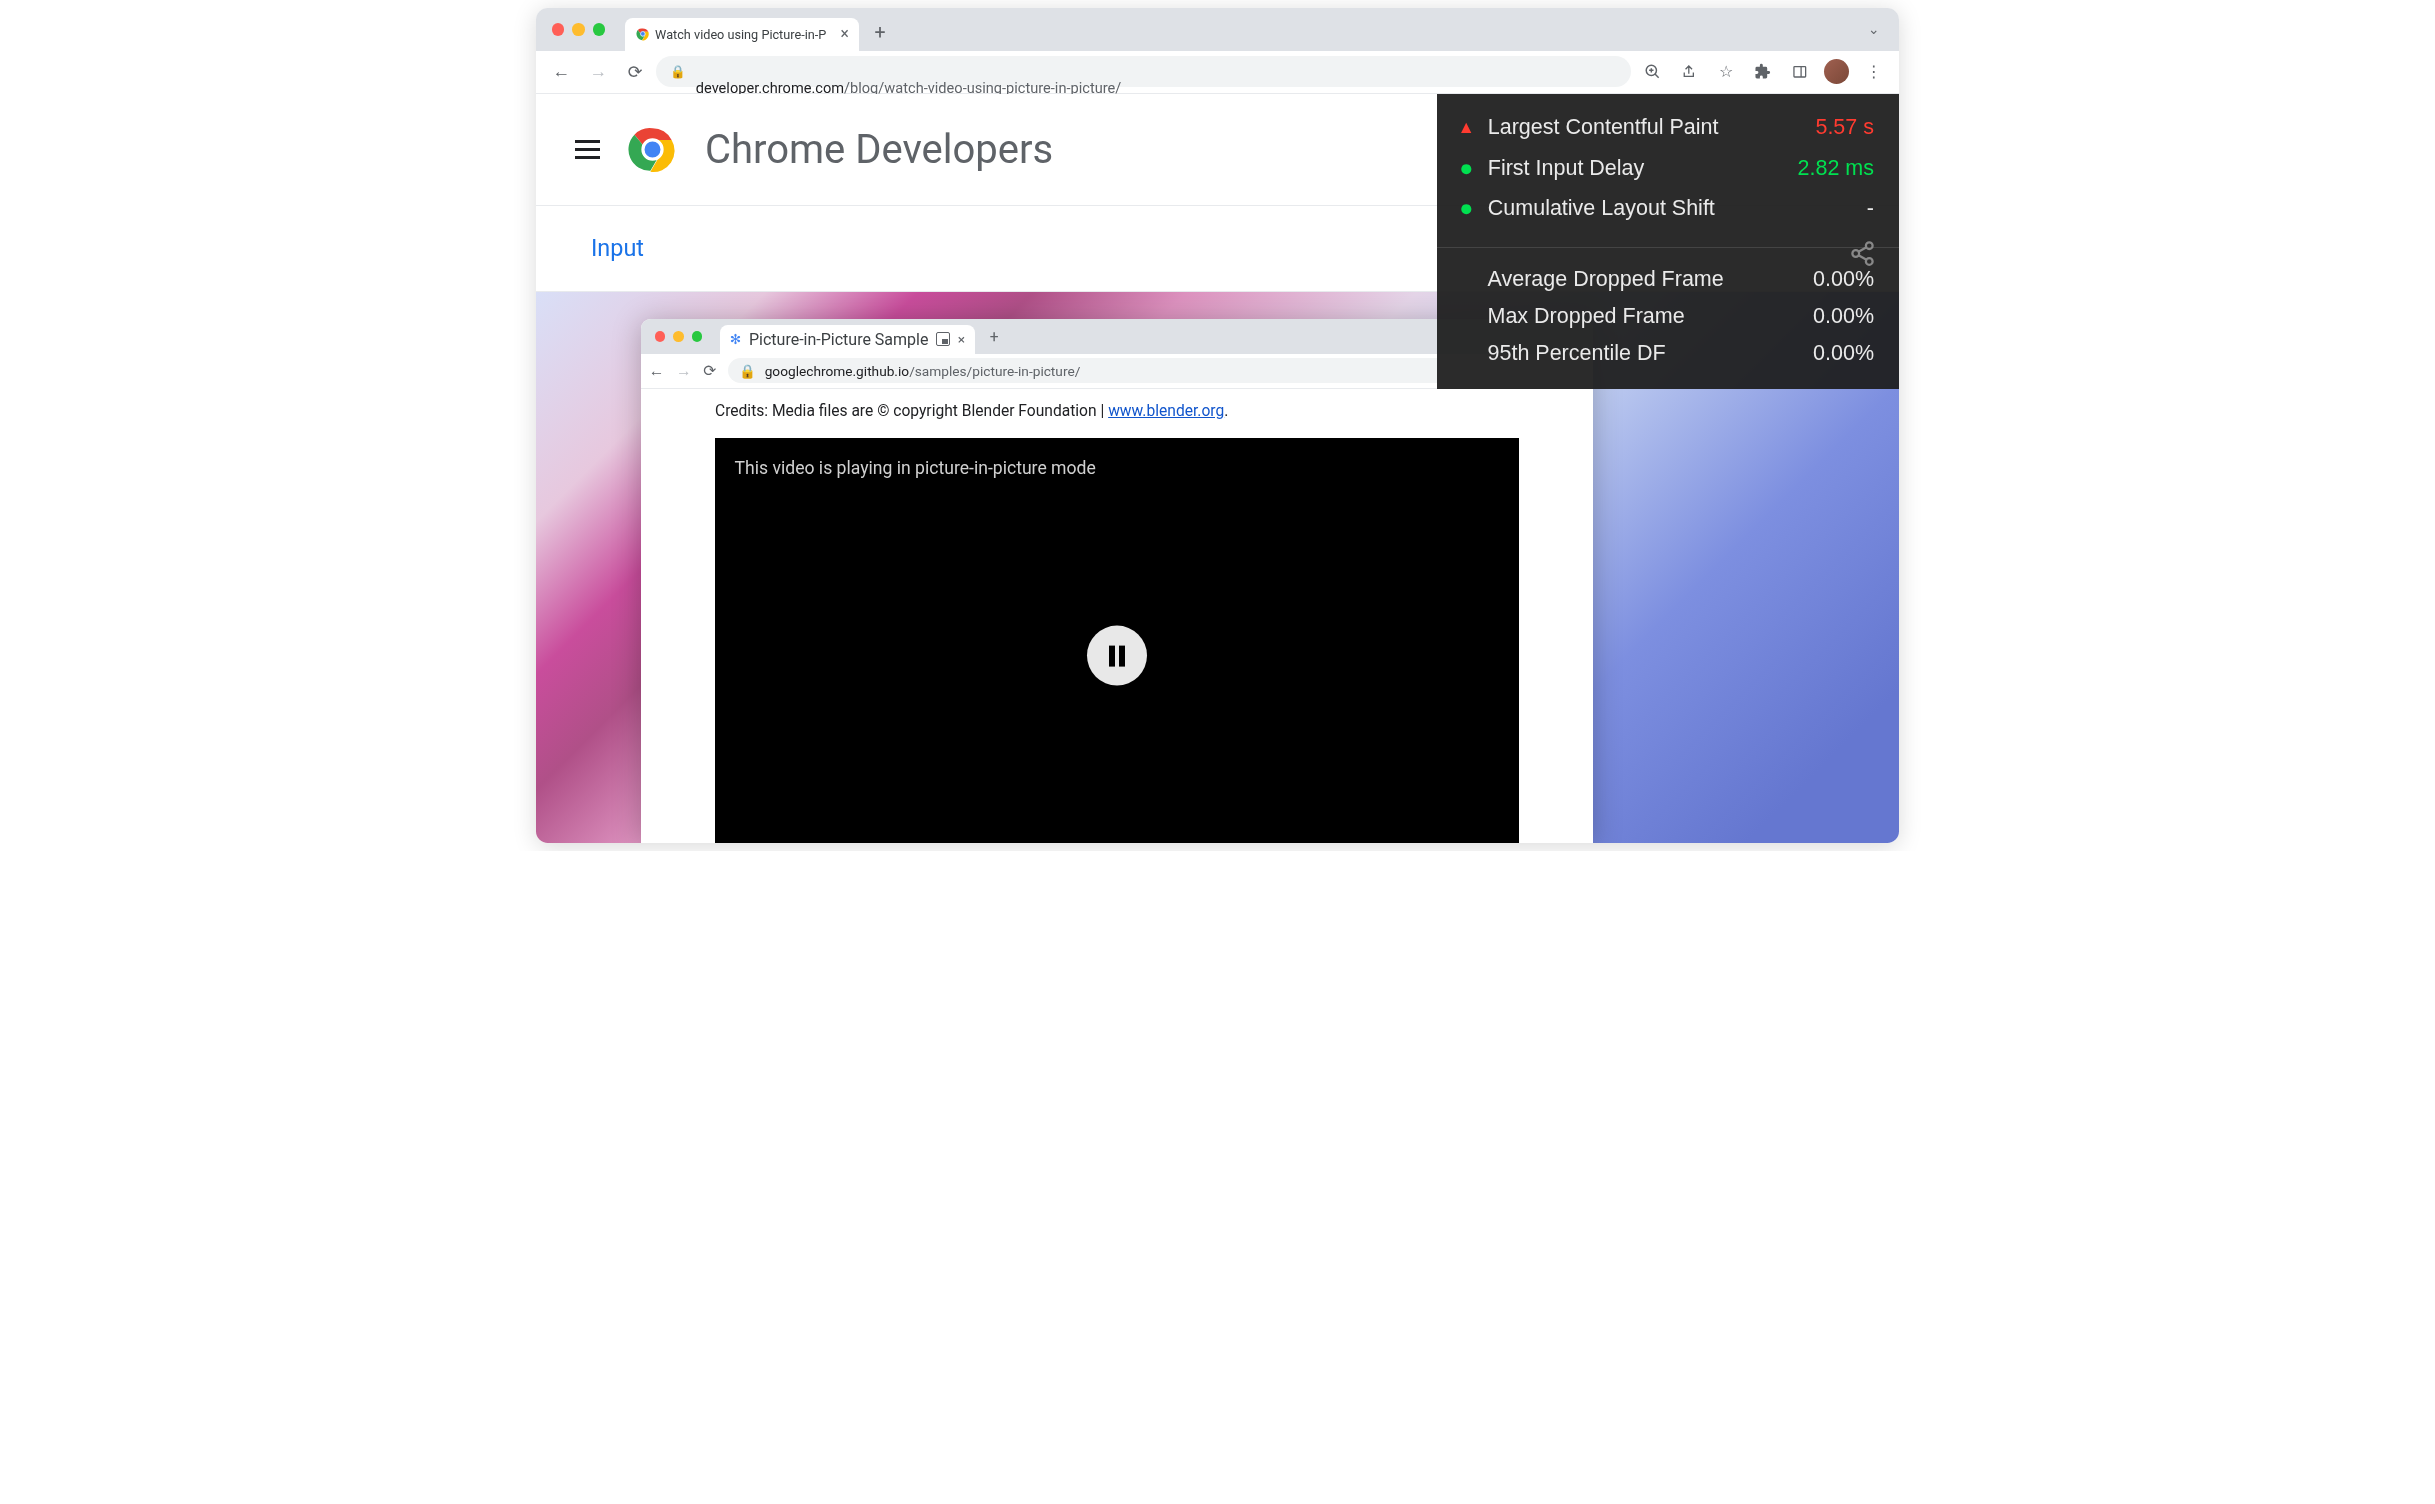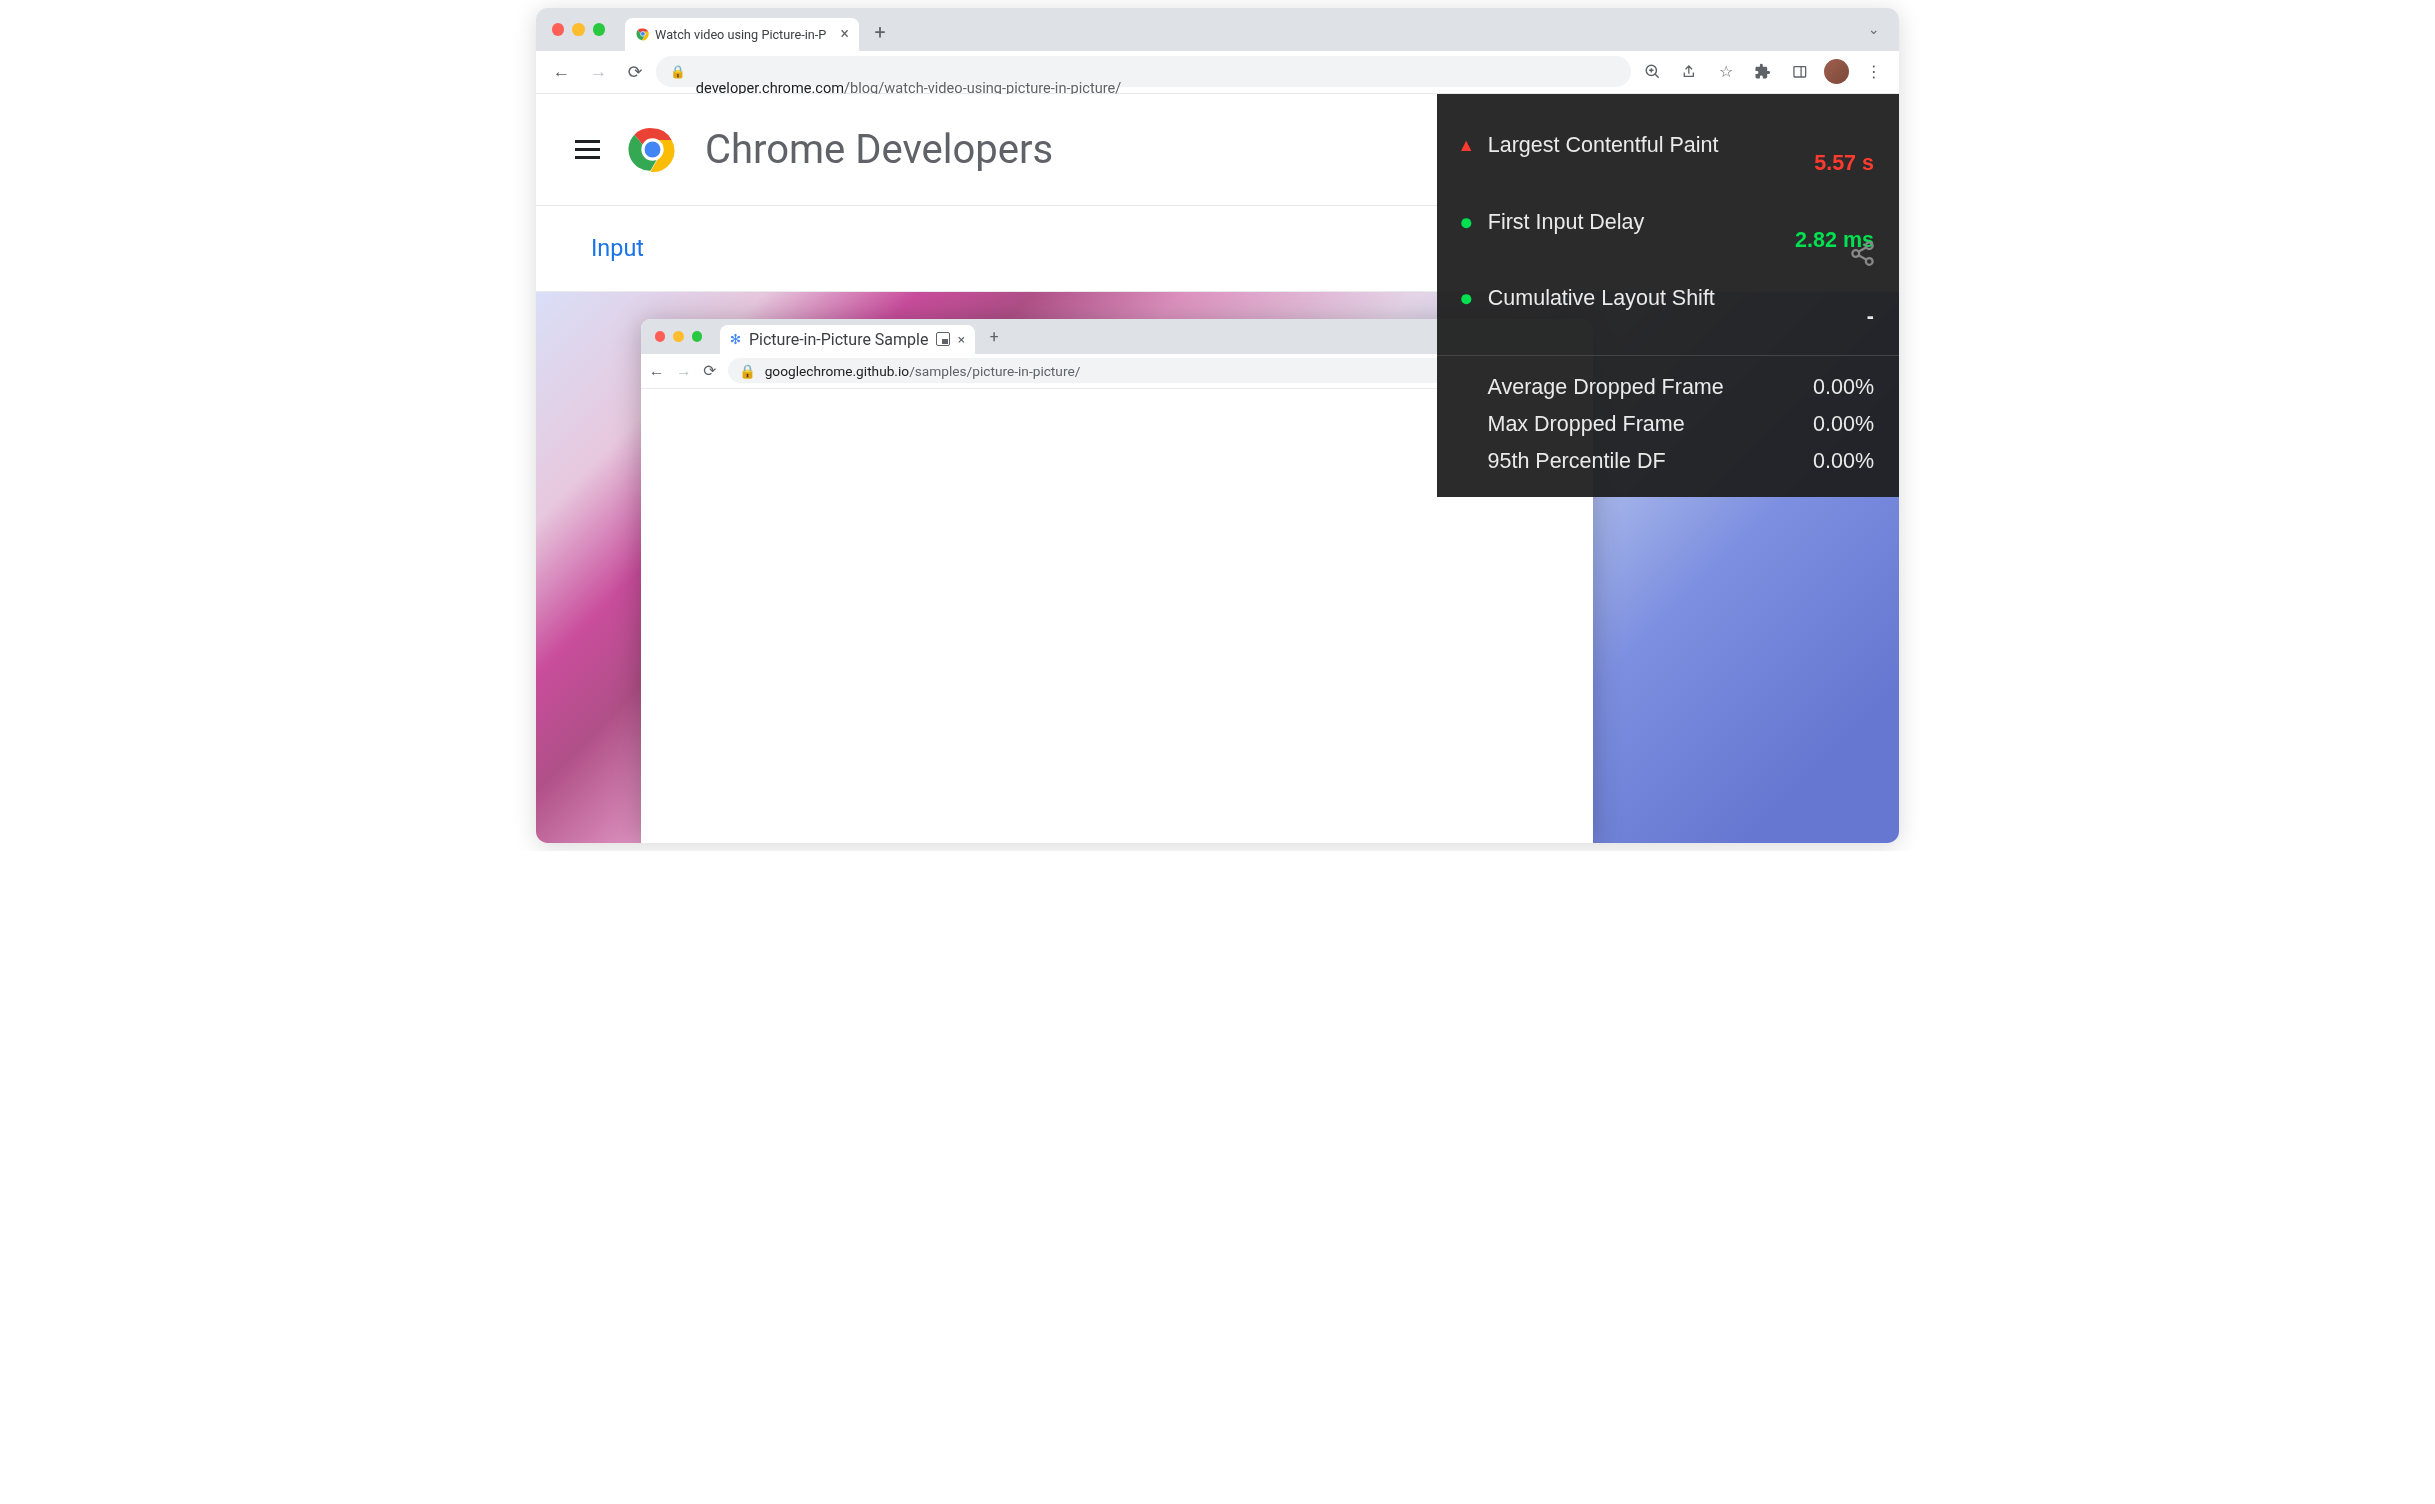--- a/index.html
+++ b/index.html
@@ -211,21 +211,21 @@
 .metric-row {
   display: flex;
   align-items: center;
   gap: 13.7px;
   padding: 7.8px 0;
 }
 .indicator { width: 15.6px; display: flex; justify-content: center; font-size: 17.6px; }
 .indicator.triangle { color: #ff3b30; }
 .indicator.dot { color: #00e050; font-size: 23.4px; line-height: 15.6px; }
 .metric-label { flex: 1; white-space: nowrap; }
-.metric-value { font-weight: 700; white-space: nowrap; margin-top: 36px; }
+.metric-value { font-weight: 400; white-space: nowrap; }
 .metric-value.bad { color: #ff3b30; }
 .metric-value.good { color: #00e050; }
 .metric-value.neutral { color: #eaeaea; }
 .share-icon { position: absolute; right: 23.4px; top: 146px; color: #888; }
 
 .df-row { display: flex; justify-content: space-between; padding: 5.9px 0; padding-left: 29px; }
 
 
 svg.chrome { display: block; }
 </style>
@@ -343,20 +343,32 @@
           <span class="nav">←</span>
           <span class="nav disabled">→</span>
           <span class="nav">⟳</span>
           <div class="inner-omni">
             <span>🔒</span>
             <span>
               <span class="host">googlechrome.github.io</span><span>/samples/picture-in-picture/</span>
             </span>
           </div>
         </div>
+        <div class="inner-content">
+          <div class="credits">
+            <span>Credits: Media files are © copyright Blender Foundation | </span><a>www.blender.org</a><span>.</span>
+          </div>
+          <div class="video-box">
+            <div class="video-msg">This video is playing in picture-in-picture mode</div>
+            <div class="pause-btn">
+              <span></span>
+                <span></span>
+            </div>
+          </div>
+        </div>
       </div>
 
     </div>
 
     <div class="overlay">
       <div class="overlay-section" id="cwv-section">
       <div class="metric-row">
             <span class="indicator triangle">▲</span>
             <span class="metric-label">Largest Contentful Paint</span>
             <span class="metric-value bad">5.57 s</span>

